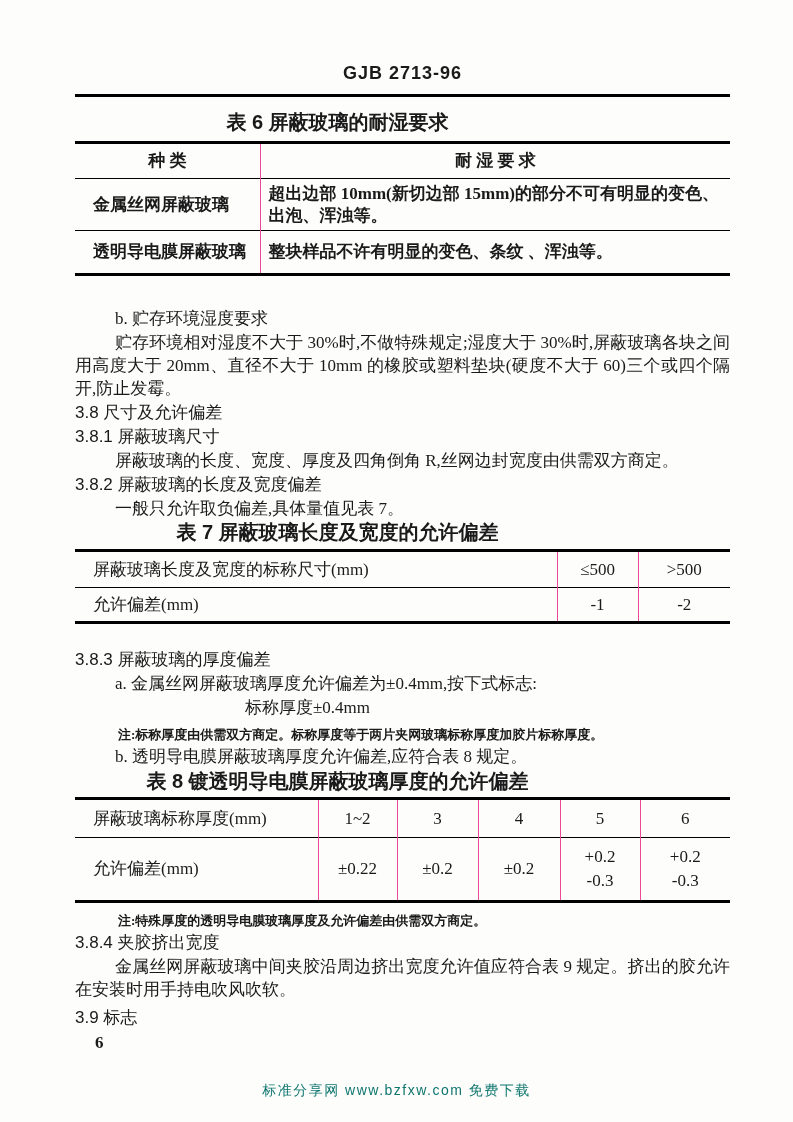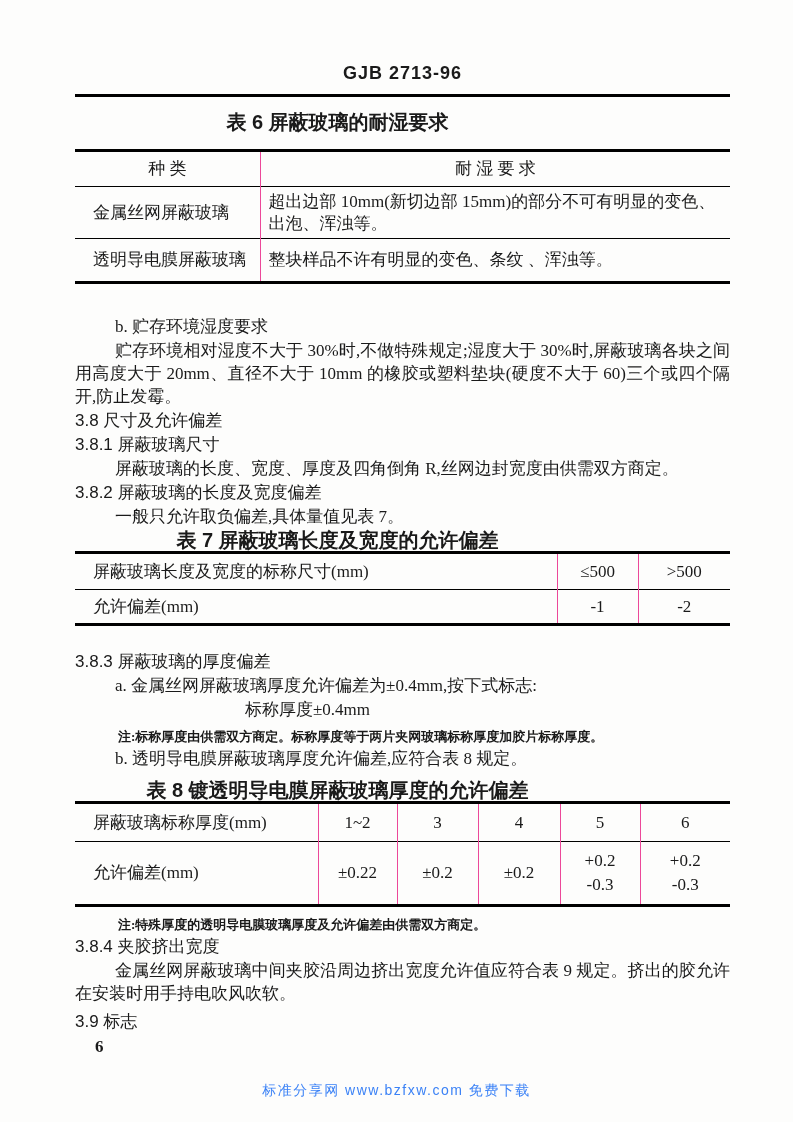--- a/index.html
+++ b/index.html
@@ -28,21 +28,21 @@
     font-family: "Liberation Sans", "DejaVu Sans", sans-serif;
     font-weight: bold;
     font-size: 20px;
     line-height: 22px;
     text-align: center;
     position: relative;
     left: -65px;
   }
   .caption6 { margin-top: 14px; }
   .caption7 { margin-top: 1px; }
-  .caption8 { margin-top: 9px; }
+  .caption8 { margin-top: 2px; }
 
   table {
     border-collapse: collapse;
     table-layout: fixed;
     width: 655px;
     border-top: 3px solid #000;
     border-bottom: 3px solid #000;
   }
   td {
     border-top: 1px solid #000;
@@ -51,30 +51,30 @@
     line-height: 22px;
     padding: 2px 8px;
     vertical-align: middle;
     overflow: hidden;
   }
   tr:first-child td { border-top: none; }
   td:first-child { border-left: none; }
   .center { text-align: center; }
   .label-cell { padding-left: 18px; }
 
-  .tbl6 { margin-top: 16px; }
+  .tbl6 { margin-top: 8px; font-weight: bold; }
   .tbl6 .hrow td { height: 30px; }
   .tbl6 .r1 td { height: 47px; }
   .tbl6 .r2 td { height: 38px; }
 
-  .tbl7 { }
+  .tbl7 { margin-top: 6px; }
   .tbl7 .r1 td { height: 31px; }
   .tbl7 .r2 td { height: 29px; }
 
-  .tbl8 { }
+  .tbl8 { margin-top: 5px; }
   .tbl8 .hrow td { height: 33px; }
   .tbl8 .drow td { height: 58px; }
   .two-line span { display: block; line-height: 24px; }
 
   .line { font-size: 17px; line-height: 23px; margin-top: 1px; }
   .heading {
     font-family: "Liberation Sans", "DejaVu Sans", sans-serif;
     font-weight: normal;
   }
   .indent1 { padding-left: 40px; }
@@ -101,21 +101,21 @@
   }
   .watermark {
     position: absolute;
     bottom: 22px;
     left: 0;
     width: 100%;
     text-align: center;
     font-family: "Liberation Sans", "DejaVu Sans", sans-serif;
     font-size: 14px;
     letter-spacing: 1.5px;
-    color: #3b82f6;
+    color: #0f766e;
   }
 </style>
 </head>
 <body>
 
 <div class="content">
 
   <div class="doc-header">GJB 2713-96</div>
   <div class="header-rule"></div>
 

